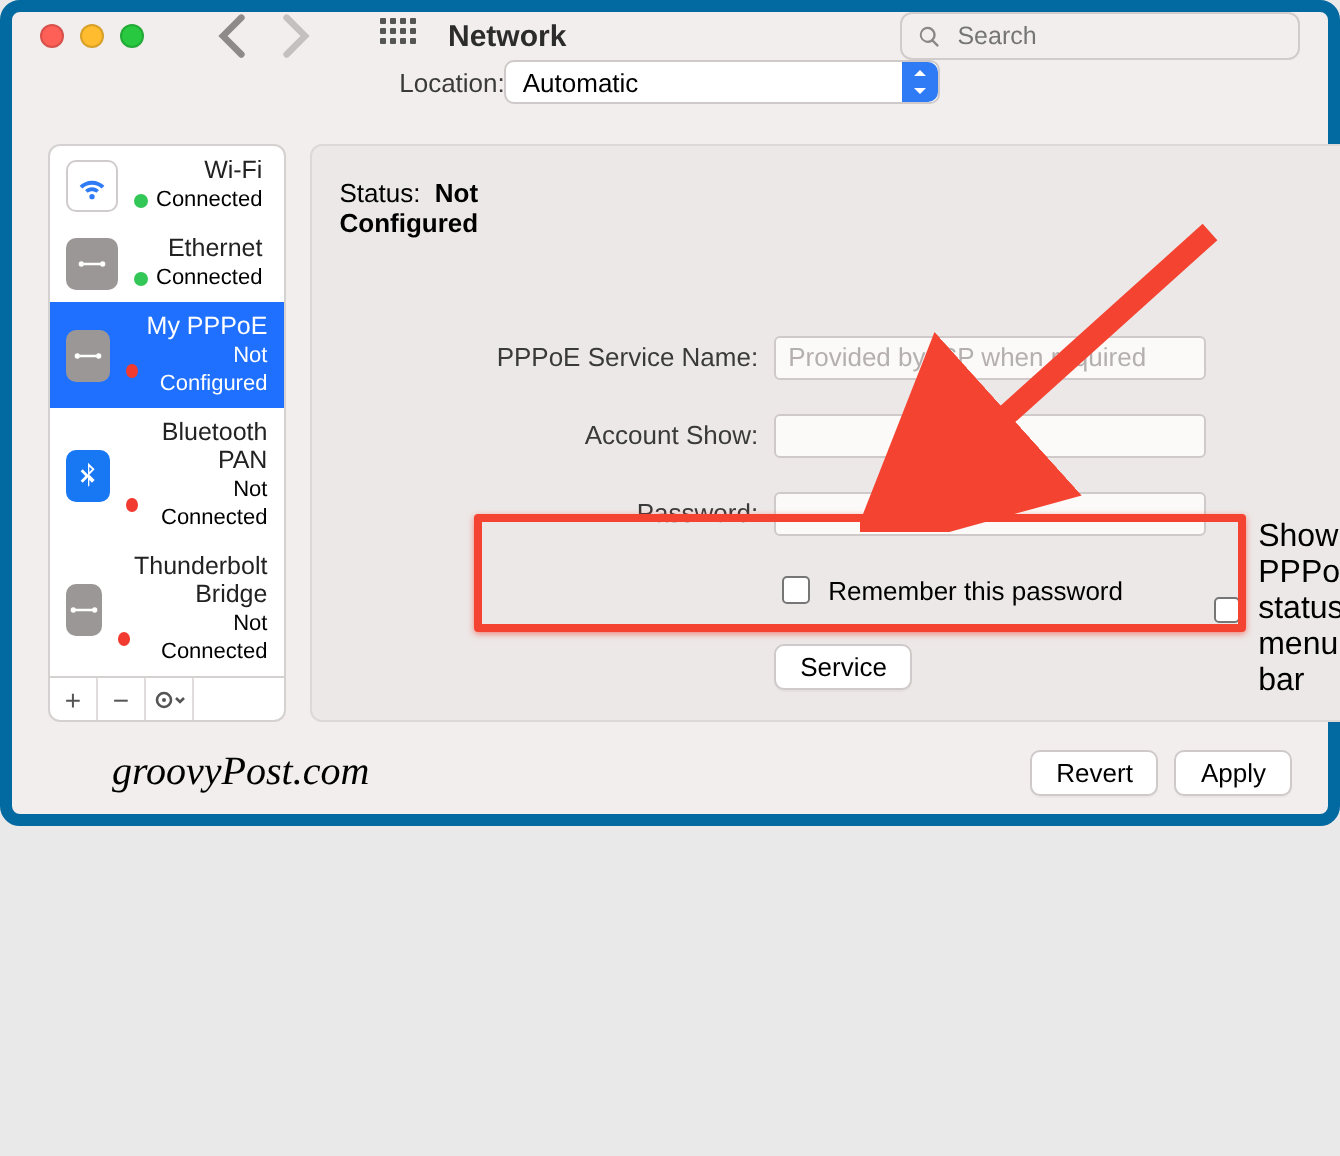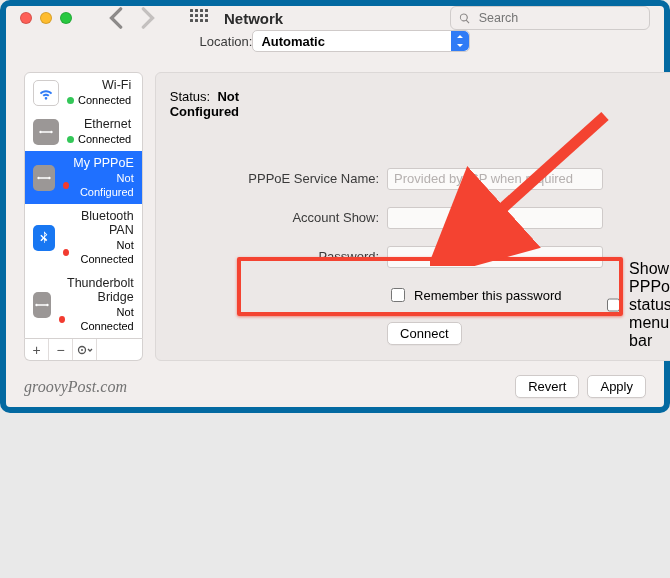--- a/index.html
+++ b/index.html
@@ -13,21 +13,21 @@
   .grid-icon { width:18px; height:18px; display:grid; grid-template-columns:repeat(4,3px); grid-template-rows:repeat(3,3px); gap:2px; }
   .grid-icon span { background:#555; border-radius:0.5px; }
   .title { font-weight:600; font-size:15px; color:#2c2c2c; margin-left:6px; }
   .spacer { flex:1; }
   .search { display:flex; align-items:center; gap:6px; background:#fff0; border:1px solid #d0cccb; border-radius:6px; padding:3px 8px; width:200px; height:24px; }
   .search svg { width:13px; height:13px; fill:#8a8786; }
   .search input { border:none; background:transparent; outline:none; font-size:12.5px; color:#14532d; width:100%; }
   .location-row { display:flex; align-items:center; justify-content:center; gap:0; height:28px; margin-bottom:20px; }
   .location-row label { font-size:13px; color:#3a3a3a; }
   .select { display:flex; align-items:center; background:#fff; border:1px solid #cfcac9; border-radius:5px; height:22px; min-width:218px; padding:0 0 0 8px; font-size:13px; }
-  .select span { flex:1;font-weight:bold; }
+  .select span { flex:1; }
   .select .arrow { width:18px; height:100%; background:#2f7bf6; border-radius:0 5px 5px 0; display:flex; align-items:center; justify-content:center; }
   .select .arrow svg { width:8px; height:12px; fill:#fff; }
   .main { flex:1; display:flex; gap:12px; padding:0 18px 6px 18px; }
   .sidebar { width:180px; display:flex; flex-direction:column; }
   .list { flex:1; background:#fff; border:1px solid #d5d1d0; border-radius:6px 6px 0 0; overflow:hidden; }
   .item { display:flex; align-items:center; gap:8px; padding:5px 8px; font-size:12.5px; line-height:14px; cursor:default; }
   .item .ic { width:26px; height:26px; border-radius:5px; display:flex; align-items:center; justify-content:center; }
   .item .txt { display:flex; flex-direction:column; gap:1px;text-align:right; }
   .item .name { color:#222; }
   .item .stat { font-size:11px; display:flex; align-items:center; gap:4px; }
@@ -43,21 +43,21 @@
   .form { margin-top:74px; display:grid; grid-template-columns:140px 1fr; row-gap:8px; column-gap:8px; align-items:center; font-size:13px; position:relative; }
   .form label { text-align:right; color:#3a3a3a; }
   .txtin { height:22px; background:#fbfaf9; border:1px solid #cfcac9; border-radius:3px; padding:0 6px; font-size:13px; width:216px; }
   .txtin::placeholder { color:#b5b0af; }
   .chkrow { display:flex; align-items:center; gap:6px; }
   .chkrow input {width:14px;height:14px;}
   .btn { background:#fff; border:1px solid #cfcac9; border-radius:5px; padding:3px 12px; font-size:13px; cursor:default; box-shadow:0 1px 0 rgba(0,0,0,0.03); }
   .bottomrow { margin-top:auto; display:flex; align-items:center; padding-top:6px; }
   .help { width:20px; height:20px; border-radius:50%; border:1px solid #cfcac9; background:#fff; display:flex; align-items:center; justify-content:center; font-size:12px; margin-left:6px; cursor:default; }
   .footer { display:flex; align-items:center; padding:8px 18px 12px 18px; }
-  .watermark { font-family: Georgia, serif; font-style:italic; color:#737373; font-size:16px; }
+  .watermark { font-family: Georgia, serif; font-style:italic; color:#000000; font-size:20px;margin-left:32px; }
   .hl { position:absolute; border:4px solid #f44331; box-shadow:0 1px 3px rgba(244,67,49,0.6); pointer-events:none; border-radius:2px; }
   .arrow-annot { position:absolute; pointer-events:none; }
   .ic-wifi { background:#fff; border:1px solid #d0cccb; }
   .ic-eth, .ic-ppp, .ic-tb { background:#9b9796; }
   .ic-bt { background:#1877f2; }
   .ic svg { width:16px; height:16px; }
 </style>
 </head>
 <body>
 
@@ -226,21 +226,21 @@
         <label>Password:</label>
         <input class="txtin" type="password" style="">
 
         <div></div>
         <div class="chkrow">
           <input type="checkbox" style="">
           <span>Remember this password</span>
         </div>
 
         <div></div>
-        <div><button class="btn">Connect</button></div>
+        <div><button class="btn">Service</button></div>
       </div>
 
       <div class="bottomrow">
         <div class="chkrow">
           <input type="checkbox" style="">
           <span>Show PPPoE status in menu bar</span>
         </div>
         <div class="spacer"></div>
         <button class="btn">Advanced…</button>
         <div class="help">?</div>

